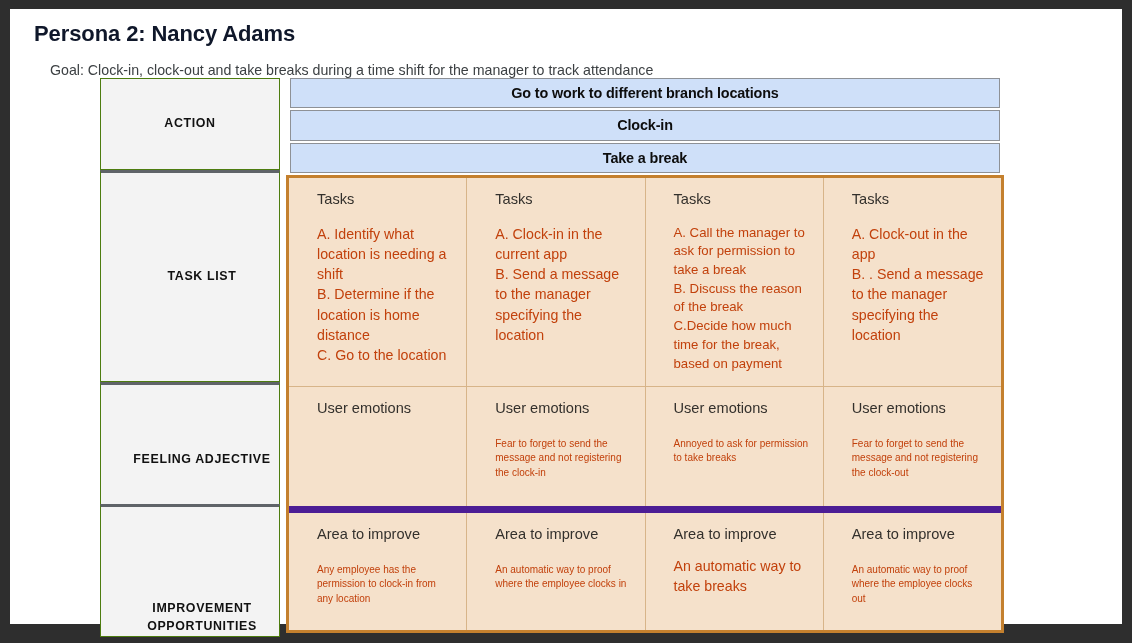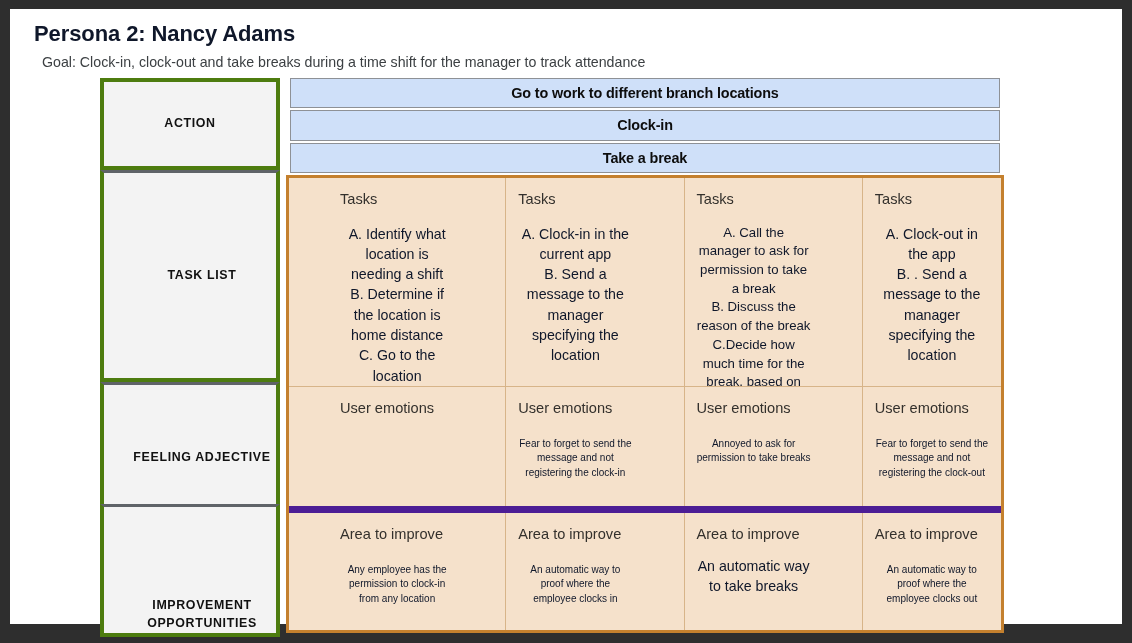--- a/index.html
+++ b/index.html
@@ -34,21 +34,21 @@
     font-size: 22px;
     font-weight: bold;
     color: #0f172a;
     letter-spacing: -0.1px;
     margin: 8px 0 7px 0;
     line-height: 1.15;
   }
   .persona-goal {
     font-size: 14.2px;
     color: #3c4043;
-    margin: 8px;
+    margin: 16px;
     line-height: 1.25;
   }
 
   
   .matrix {
     position: absolute;
     left: 90px;
     top: 69px;
     width: 900px;
     height: 554px;
@@ -61,21 +61,21 @@
     top: 0;
     width: 180px;
     height: 554px;
   }
   .label-cell {
     position: absolute;
     left: 0;
     width: 180px;
     box-sizing: border-box;
     background: #f3f3f3;
-    border: 4px solid #4d7c0f;
+    border: 1px solid #4d7c0f;
     display: flex;
     align-items: center;
     justify-content: center;
     text-align: center;
   }
   .label-cell.thick-top { border-top: 3px solid #5f6368; padding-left: 24px; }
   .label-cell .label-text {
     font-size: 12.4px;
     font-weight: bold;
     color: #111111;
@@ -133,38 +133,36 @@
     box-sizing: border-box;
     width: 100%;
   }
   .data-row.row-tasks    { height: 208px; }
   .data-row.row-feelings { height: 120px; border-top: 1px solid #d7b489; }
   .data-row.row-improve  { height: 124px; border-top: 7px solid #4c1d95; }
 
   .data-cell {
     flex: 1 1 0;
     box-sizing: border-box;
-    padding: 13px 12px 8px 12px;
+    padding: 13px 12px 8px 28px;
     overflow: hidden;
-    margin-left: 39px;
   }
   .data-cell + .data-cell { border-left: 1px solid #d7b489; }
 
   .cell-head {
     font-size: 14.6px;
     color: #33302c;
     line-height: 1.2;
     margin-bottom: 15px;
   }
   .cell-body {
     font-size: 13.6px;
-    color: #0f172a;
+    color: #c2410c;
     line-height: 1.42;
     white-space: pre-line;
-    text-align: center;
   }
   
   .cell-body.sz-lg  { font-size: 14.2px; line-height: 1.43; }
   .cell-body.sz-md  { font-size: 13.2px; line-height: 1.42; }
   .cell-body.sz-sm  { font-size: 10px; line-height: 1.45; }
   .cell-head.gap-sm { margin-bottom: 12px; }
   .cell-head.gap-lg { margin-bottom: 19px; }
 </style>
 </head>
 <body>

